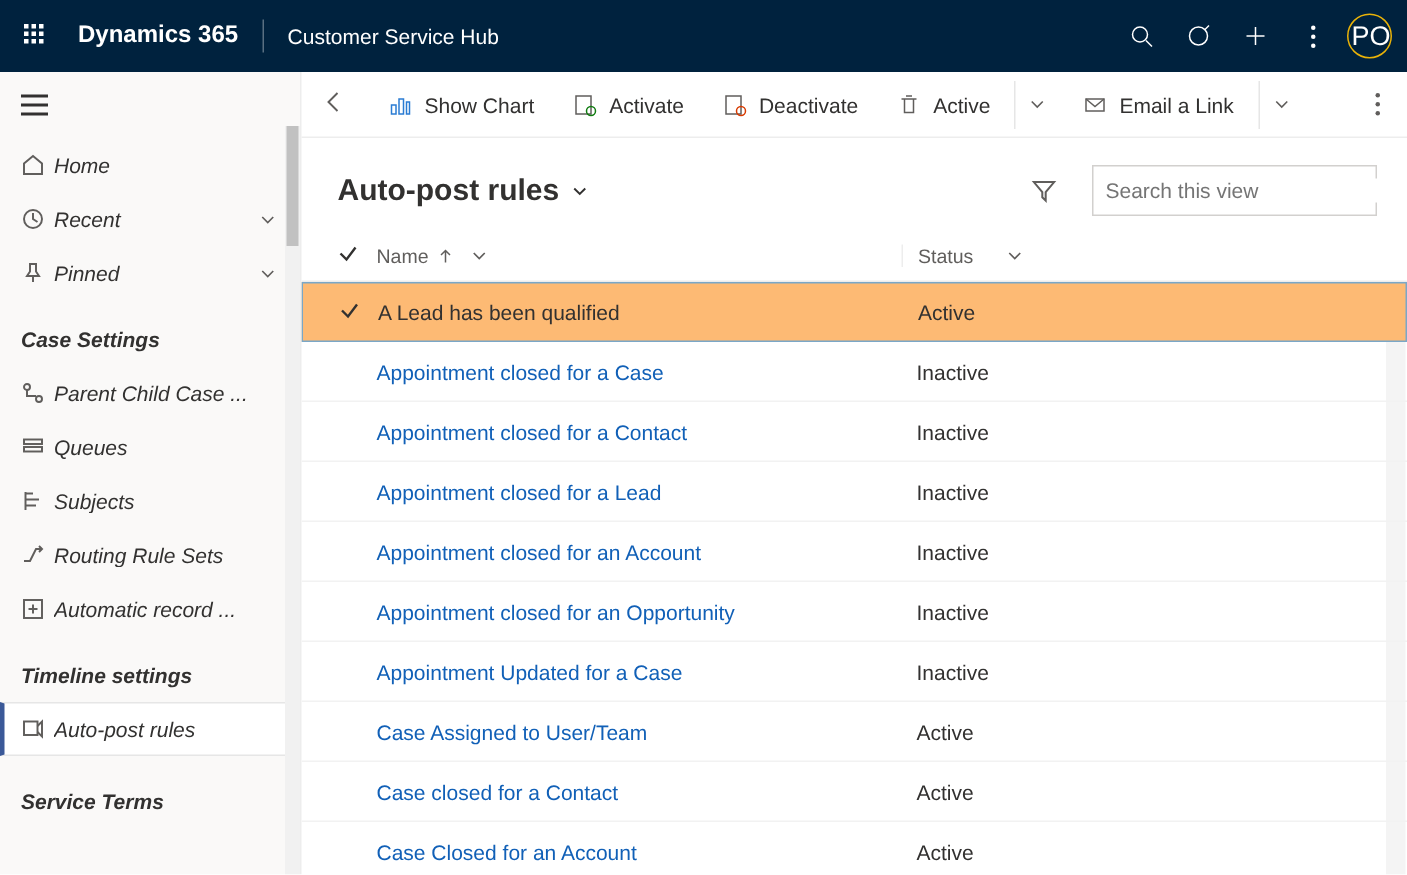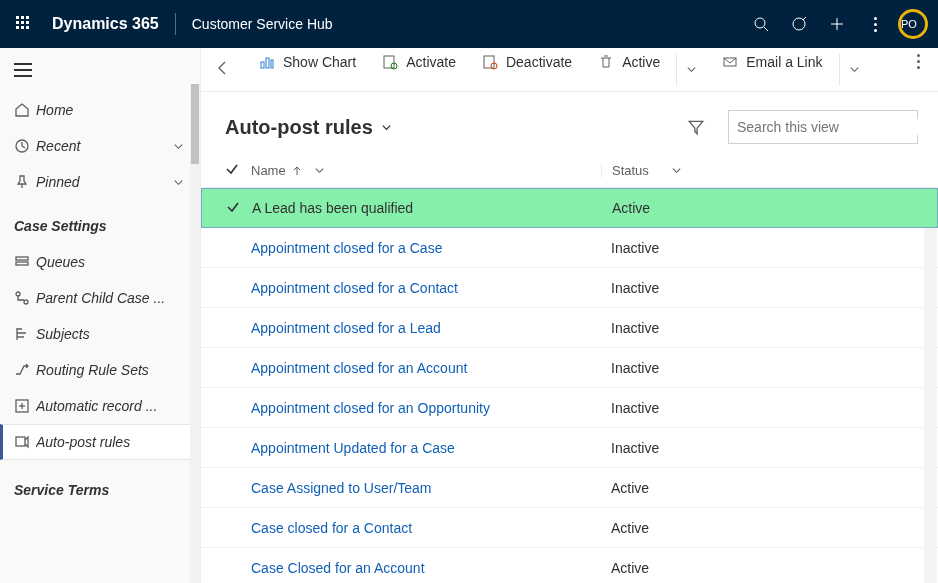--- a/index.html
+++ b/index.html
@@ -9,21 +9,21 @@
   .topbar { height: 48px; background: #00223e; color: #fff; display: flex; align-items: center; padding: 0 10px; }
   .waffle { width: 28px; height: 28px; display:flex; align-items:center; justify-content:center; cursor:pointer; }
   .waffle-grid { width:16px; height:16px; display:grid; grid-template-columns:repeat(3,3px); grid-template-rows:repeat(3,3px); gap:2px; }
   .waffle-grid span { background:#fff; }
   .brand { font-size:16px; font-weight:600; margin-left:14px; }
   .divider-v { width:1px; height:22px; background: rgba(255,255,255,0.35); margin:0 16px; }
   .hubname { font-size:14px; }
   .top-spacer { flex:1; }
   .topicon { width:38px; height:48px; display:flex; align-items:center; justify-content:center; cursor:pointer; }
   .topicon svg { stroke:#fff; fill:none; }
-  .avatar { width:30px; height:30px; border:3px solid #eab308; border-radius:50%; display:flex; align-items:center; justify-content:flex-start; font-size:11px; margin-left:4px; cursor:pointer; }
+  .avatar { width:30px; height:30px; border:1px solid #eab308; border-radius:50%; display:flex; align-items:center; justify-content:flex-end; font-size:18px; margin-left:4px; cursor:pointer; }
 
   .below { display:flex; height: calc(583px - 48px); }
   .hamburger { width:18px; height:14px; display:flex; flex-direction:column; justify-content:space-between; cursor:pointer; }
   .hamburger span { height:2px; background:#323130; }
   .nav-section { font-weight:600; padding: 18px 0 10px 0; }
   .nav-label { flex:1; white-space:nowrap; overflow:hidden; text-overflow:ellipsis; }
   .chev-down { margin-right:10px; }
   .nav-row { display:flex; align-items:center; height:36px; }
   .nav-row .ic { width:22px; display:flex; justify-content:flex-start; }
   
@@ -33,42 +33,42 @@
   .leftpanel .nav-row.active { background:#fff; border:1px solid #e6e6e6; border-left:3px solid #3b5998; margin-left:-14px; padding-left:11px; margin-right:-6px; }
   .leftpanel .scrollbar-track { position:absolute; right:0; top:36px; width:10px; height: calc(100% - 36px); background:#f1f1f1; }
   .leftpanel .scrollbar-thumb { position:absolute; right:1px; top:36px; width:8px; height:80px; background:#c1c1c1; }
 
   svg.ic16 { width:16px; height:16px; stroke:#605e5c; fill:none; stroke-width:1.3; }
 
   
   .main { flex:1; display:flex; flex-direction:column; border-left:1px solid #ededed; position:relative;}
   .cmdbar { height:44px; border-bottom:1px solid #ededed; display:flex; align-items:center; padding:0 14px; gap:6px; }
   .cmdbar .back { width:28px; cursor:pointer; }
-  .cmd { display:flex; align-items:flex-start; gap:8px; padding:0 10px; height:32px; cursor:pointer; }
+  .cmd { display:flex; align-items:center; gap:8px; padding:0 10px; height:32px; cursor:pointer; }
   .cmd svg { width:16px; height:16px; }
   .sep-btn { width:30px; display:flex; align-items:center; justify-content:center; cursor:pointer; height:32px; border-left:1px solid #e6e6e6; }
   .cmdbar .more { margin-left:auto; }
 
   .viewhdr { display:flex; align-items:center; padding: 18px 20px 10px 24px; gap:14px; }
   .viewtitle { font-size:20px; font-weight:600; display:flex; align-items:center; gap:8px; cursor:pointer;}
   .viewhdr .spacer { flex:1; }
   .filterbtn { width:36px; height:34px; display:flex; align-items:center; justify-content:center; cursor:pointer; }
   .searchbox { width:190px; height:34px; border:1px solid #d2d0ce; display:flex; align-items:center; padding:0 8px; gap:6px; }
   .searchbox input { flex:1; border:none; outline:none; font-size:14px; color:#605e5c; }
 
   .gridwrap { flex:1; overflow:hidden; position:relative; }
   .ghead { display:flex; align-items:center; height:34px; border-bottom:1px solid #ededed; color:#605e5c; font-size:13px; padding-left:24px; }
   .col-check { width:26px; }
   .col-name { width:350px; display:flex; align-items:center; gap:6px; cursor:pointer; }
   .col-status { width:280px; display:flex; align-items:center; gap:22px; cursor:pointer; border-left:1px solid #ededed; padding-left:10px;}
   .grow { display:flex; align-items:center; height:40px; border-bottom:1px solid #f2f2f2; padding-left:24px; cursor:pointer;}
   .grow .c-check { width:26px; }
   .grow .c-name { width:350px; color:#1160b7; }
   .grow .c-status { width:280px; padding-left:10px; }
-  .grow.selected { background:#86efac; border:1px solid #7aa7c7; }
+  .grow.selected { background:#fdba74; border:1px solid #7aa7c7; }
   .grow.selected .c-name { color:#323130; }
   .grid-scrolltrack { position:absolute; right:1px; top:150px; bottom:0; width:13px; background:#f4f4f4; }
 
   .chevsm { width:11px; height:11px; }
   .vdots { display:flex; flex-direction:column; gap:3px; align-items:center; }
   .vdots span { width:3px; height:3px; background:#605e5c; border-radius:50%; }
 </style>
 </head>
 <body>
 
@@ -164,39 +164,39 @@
         <svg class="chevsm chev-down" viewBox="0 0 12 12">
             <path d="M2 4 L6 8 L10 4" fill="none" stroke="#605e5c" stroke-width="1.2"></path>
           </svg>
       </div>
 
       <div class="nav-section">Case Settings</div>
 
       <div class="nav-row">
         <div class="ic">
             <svg class="ic16" viewBox="0 0 16 16">
-              <rect x="2" y="3" width="12" height="3"></rect>
-              <rect x="2" y="8" width="12" height="3"></rect>
-            </svg>
-          </div>
-        <div class="nav-label">Queues</div>
-      </div>
-      <div class="nav-row">
-        <div class="ic">
-            <svg class="ic16" viewBox="0 0 16 16">
               <circle cx="4" cy="4" r="2"></circle>
               <circle cx="12" cy="12" r="2"></circle>
               <path d="M4 6 V10 H10"></path>
             </svg>
           </div>
         <div class="nav-label">Parent Child Case ...</div>
       </div>
       <div class="nav-row">
         <div class="ic">
             <svg class="ic16" viewBox="0 0 16 16">
+              <rect x="2" y="3" width="12" height="3"></rect>
+              <rect x="2" y="8" width="12" height="3"></rect>
+            </svg>
+          </div>
+        <div class="nav-label">Queues</div>
+      </div>
+      <div class="nav-row">
+        <div class="ic">
+            <svg class="ic16" viewBox="0 0 16 16">
               <path d="M3 2 V14 M3 3 H8 M3 7 H12 M3 11 H10"></path>
             </svg>
           </div>
         <div class="nav-label">Subjects</div>
       </div>
       <div class="nav-row">
         <div class="ic">
             <svg class="ic16" viewBox="0 0 16 16">
               <path d="M2 12 H6 L10 4 H14 M12 2 L14 4 L12 6"></path>
             </svg>
@@ -207,20 +207,21 @@
         <div class="ic">
             <svg class="ic16" viewBox="0 0 16 16">
               <rect x="2" y="2" width="12" height="12"></rect>
               <line x1="8" y1="5" x2="8" y2="11"></line>
               <line x1="5" y1="8" x2="11" y2="8"></line>
             </svg>
           </div>
         <div class="nav-label">Automatic record ...</div>
       </div>
 
+      <div class="nav-section">Timeline settings</div>
 
       <div class="nav-row active">
         <div class="ic">
             <svg class="ic16" viewBox="0 0 16 16">
               <rect x="2" y="3" width="9" height="9"></rect>
               <path d="M11 6 L14 3 V13 L11 10"></path>
             </svg>
           </div>
         <div class="nav-label">Auto-post rules</div>
       </div>

